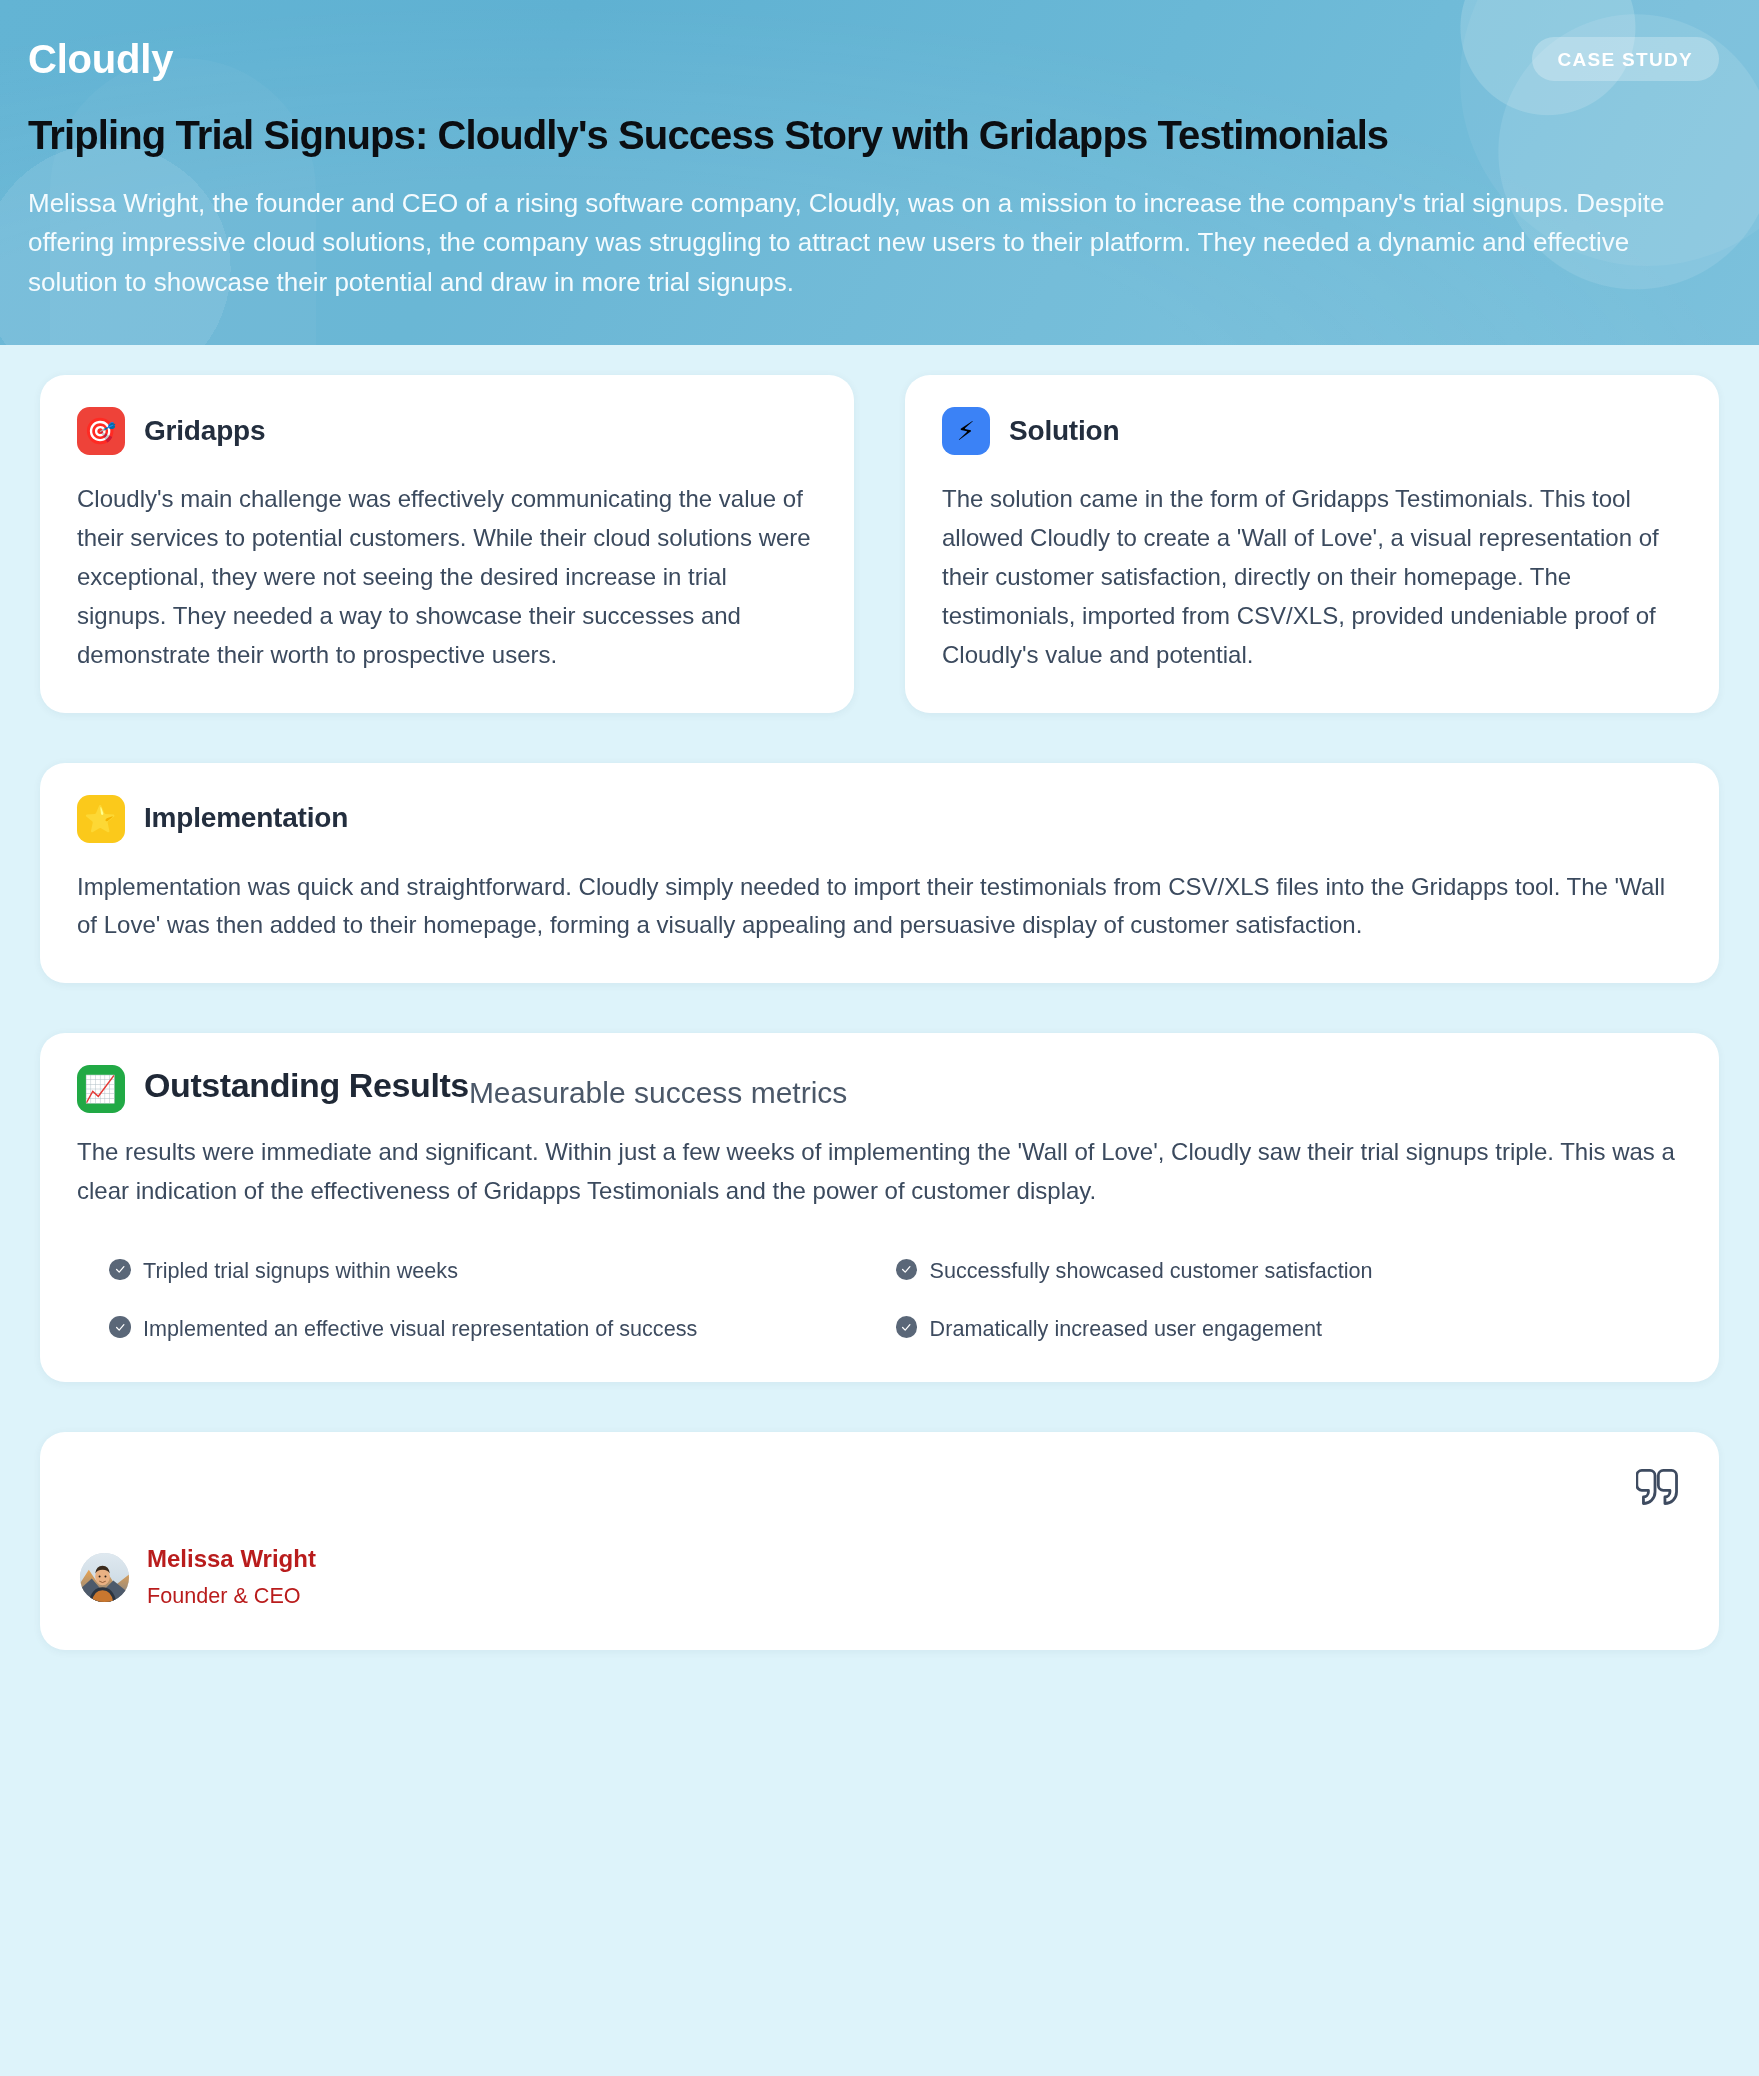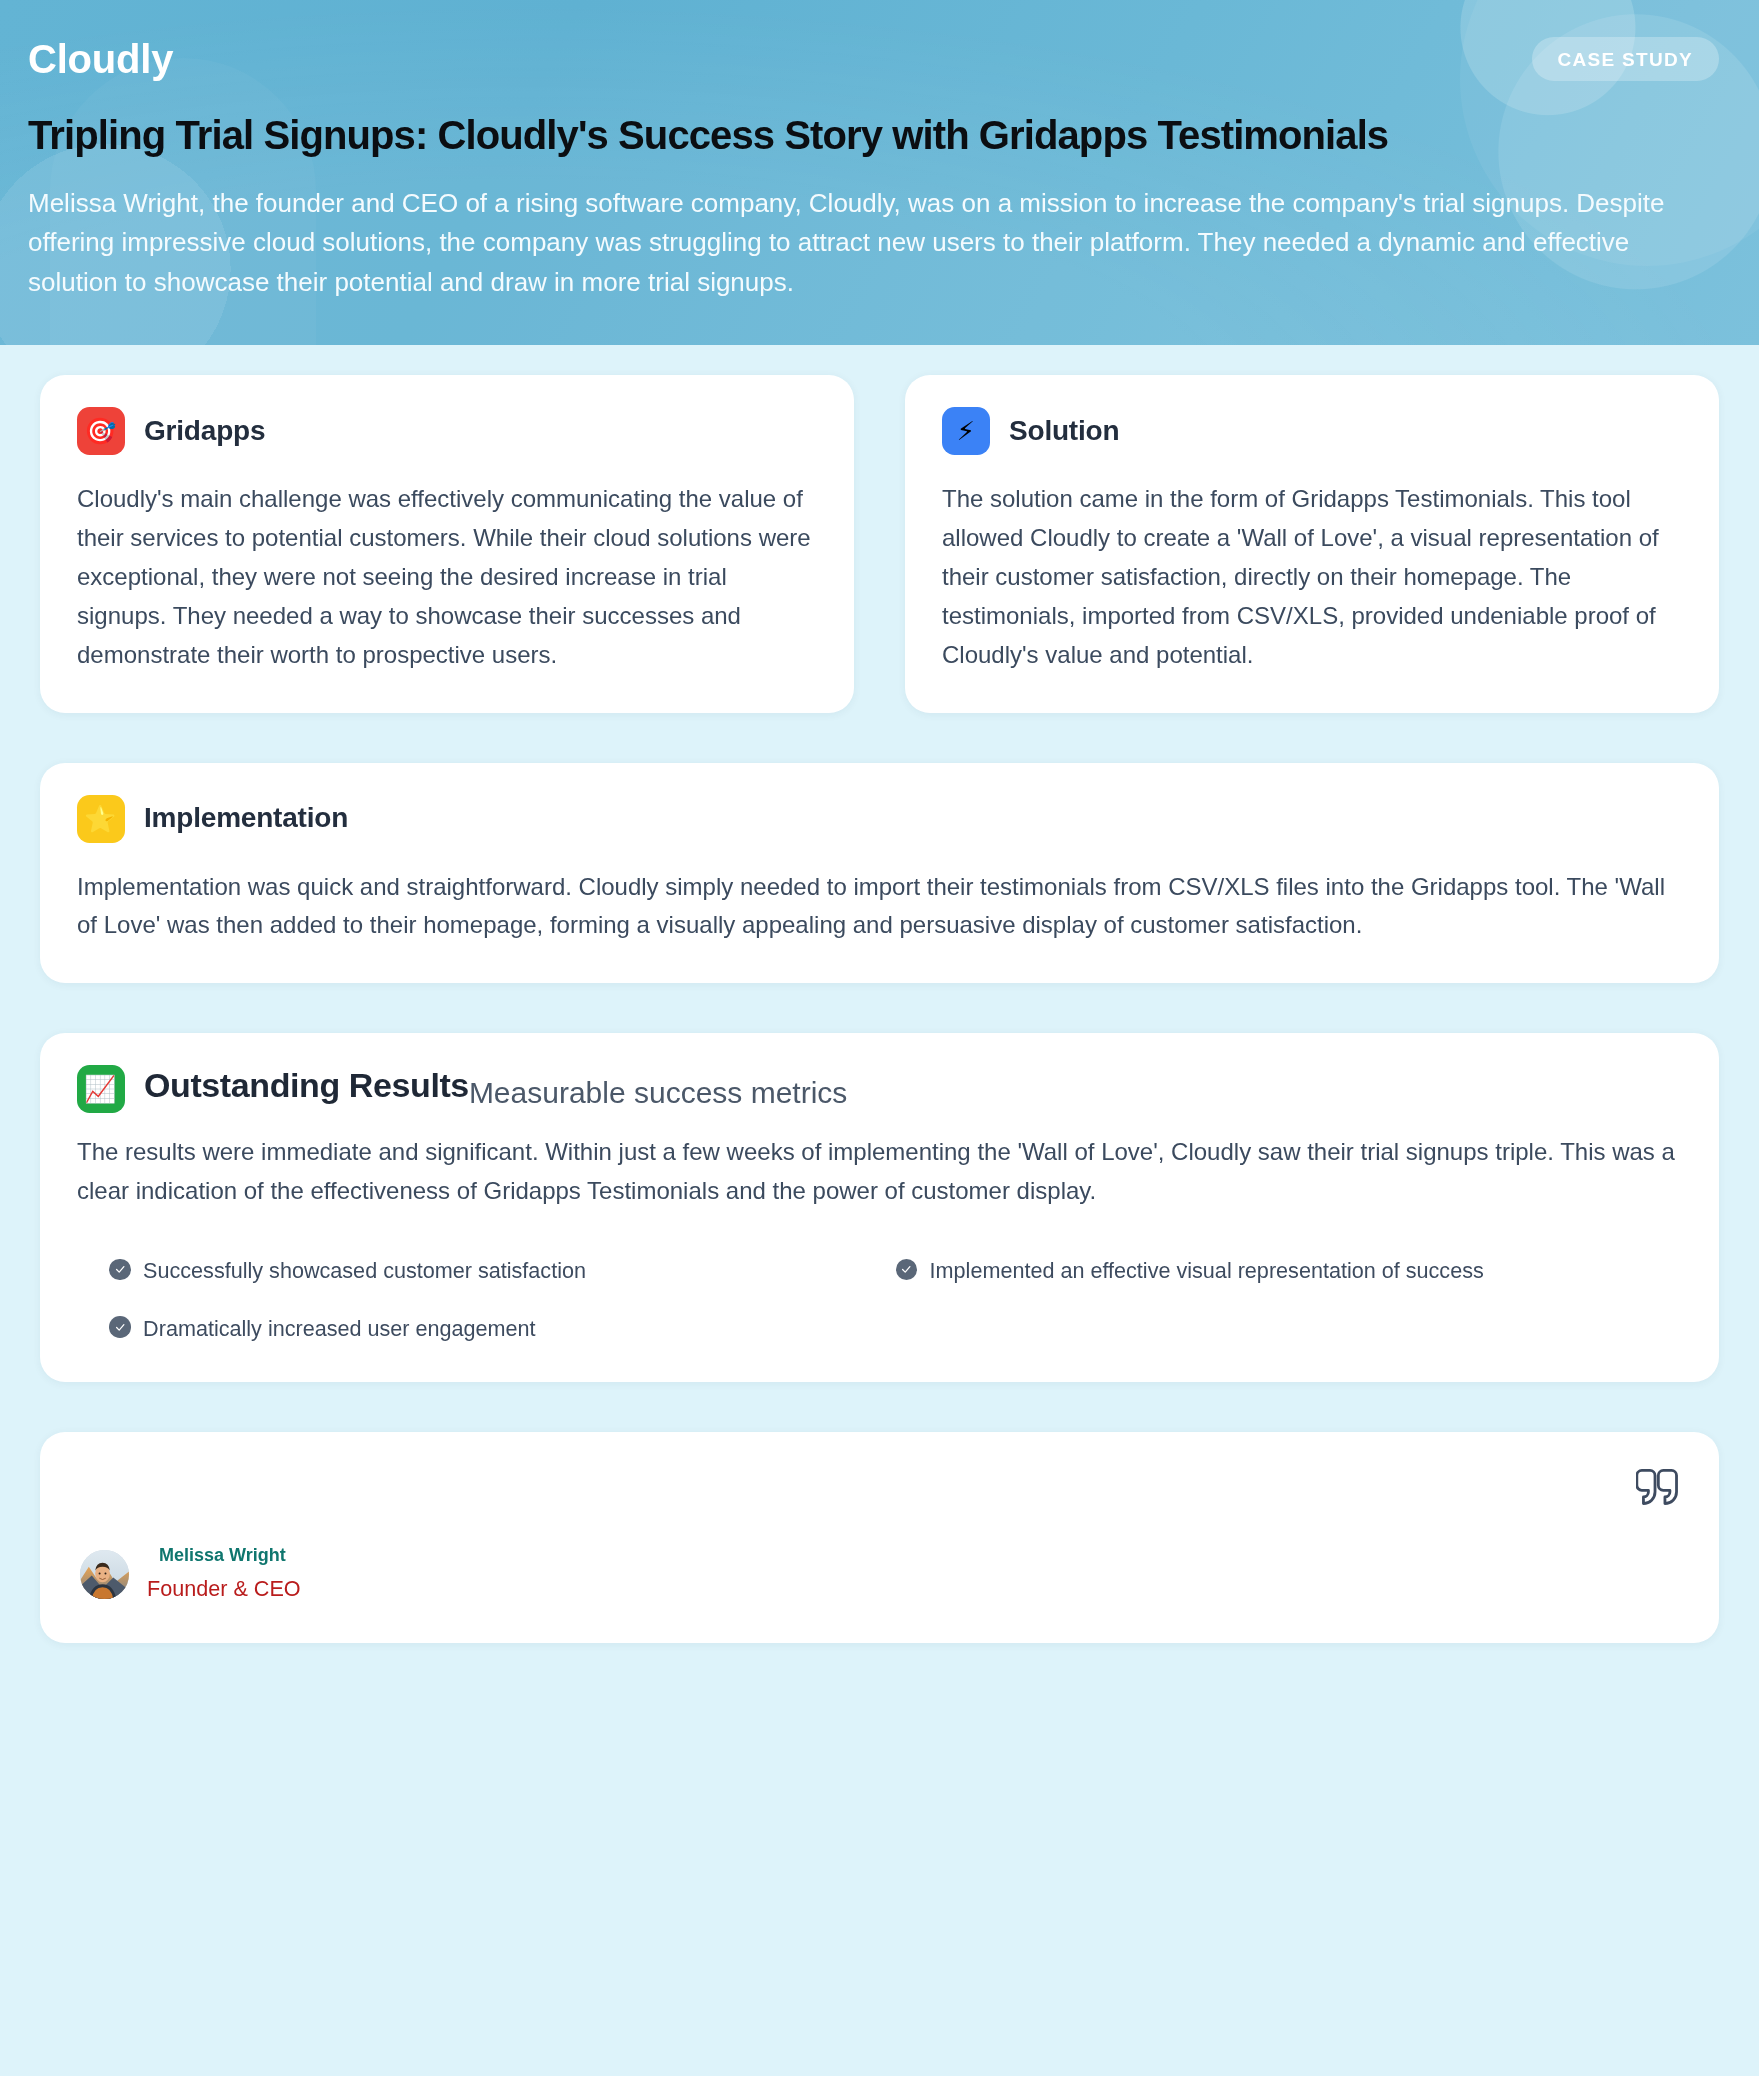--- a/index.html
+++ b/index.html
@@ -246,25 +246,24 @@
     width: 49px;
     height: 49px;
     min-width: 49px;
     border-radius: 50%;
     overflow: hidden;
     position: relative;
     background: #cfd9e2;
   }
   .avatar svg { display: block; width: 100%; height: 100%; }
   .author-name {
-    color: #0f766e;
-    font-size: 18px;
+    color: #b91c1c;
+    font-size: 24px;
     font-weight: 700;
     line-height: 1.2;
-    margin-left: 12px;
   }
   .author-role {
     color: #b91c1c;
     font-size: 21.6px;
     font-weight: 400;
     line-height: 1.24;
     margin-top: 9px;
   }
   .author-meta { display: flex; flex-direction: column; }
 </style>
@@ -316,20 +315,28 @@
       <div class="card-head-stack">
         <div class="emoji-tile tile-green">📈</div>
         <div class="title-block">
           <h2 class="card-title-lg">Outstanding Results</h2>
           <div class="card-subtitle">Measurable success metrics</div>
         </div>
       </div>
       <p class="card-body">The results were immediate and significant. Within just a few weeks of implementing the 'Wall of Love', Cloudly saw their trial signups triple. This was a clear indication of the effectiveness of Gridapps Testimonials and the power of customer display.</p>
 
       <div class="results-list">
+        <div class="result-item">
+          <span class="check-circle">
+            <svg width="12.5" height="12.5" viewBox="0 0 24 24" fill="none">
+                <path d="M5 12.5 L10 17.5 L19 7" stroke="#ffffff" stroke-width="2.4" stroke-linecap="round" stroke-linejoin="round"></path>
+              </svg>
+          </span>
+          <span class="result-text">Tripled trial signups within weeks</span>
+        </div>
         <div class="result-item">
           <span class="check-circle">
             <svg width="12.5" height="12.5" viewBox="0 0 24 24" fill="none">
                 <path d="M5 12.5 L10 17.5 L19 7" stroke="#ffffff" stroke-width="2.4" stroke-linecap="round" stroke-linejoin="round"></path>
               </svg>
           </span>
           <span class="result-text">Successfully showcased customer satisfaction</span>
         </div>
         <div class="result-item">
           <span class="check-circle">

